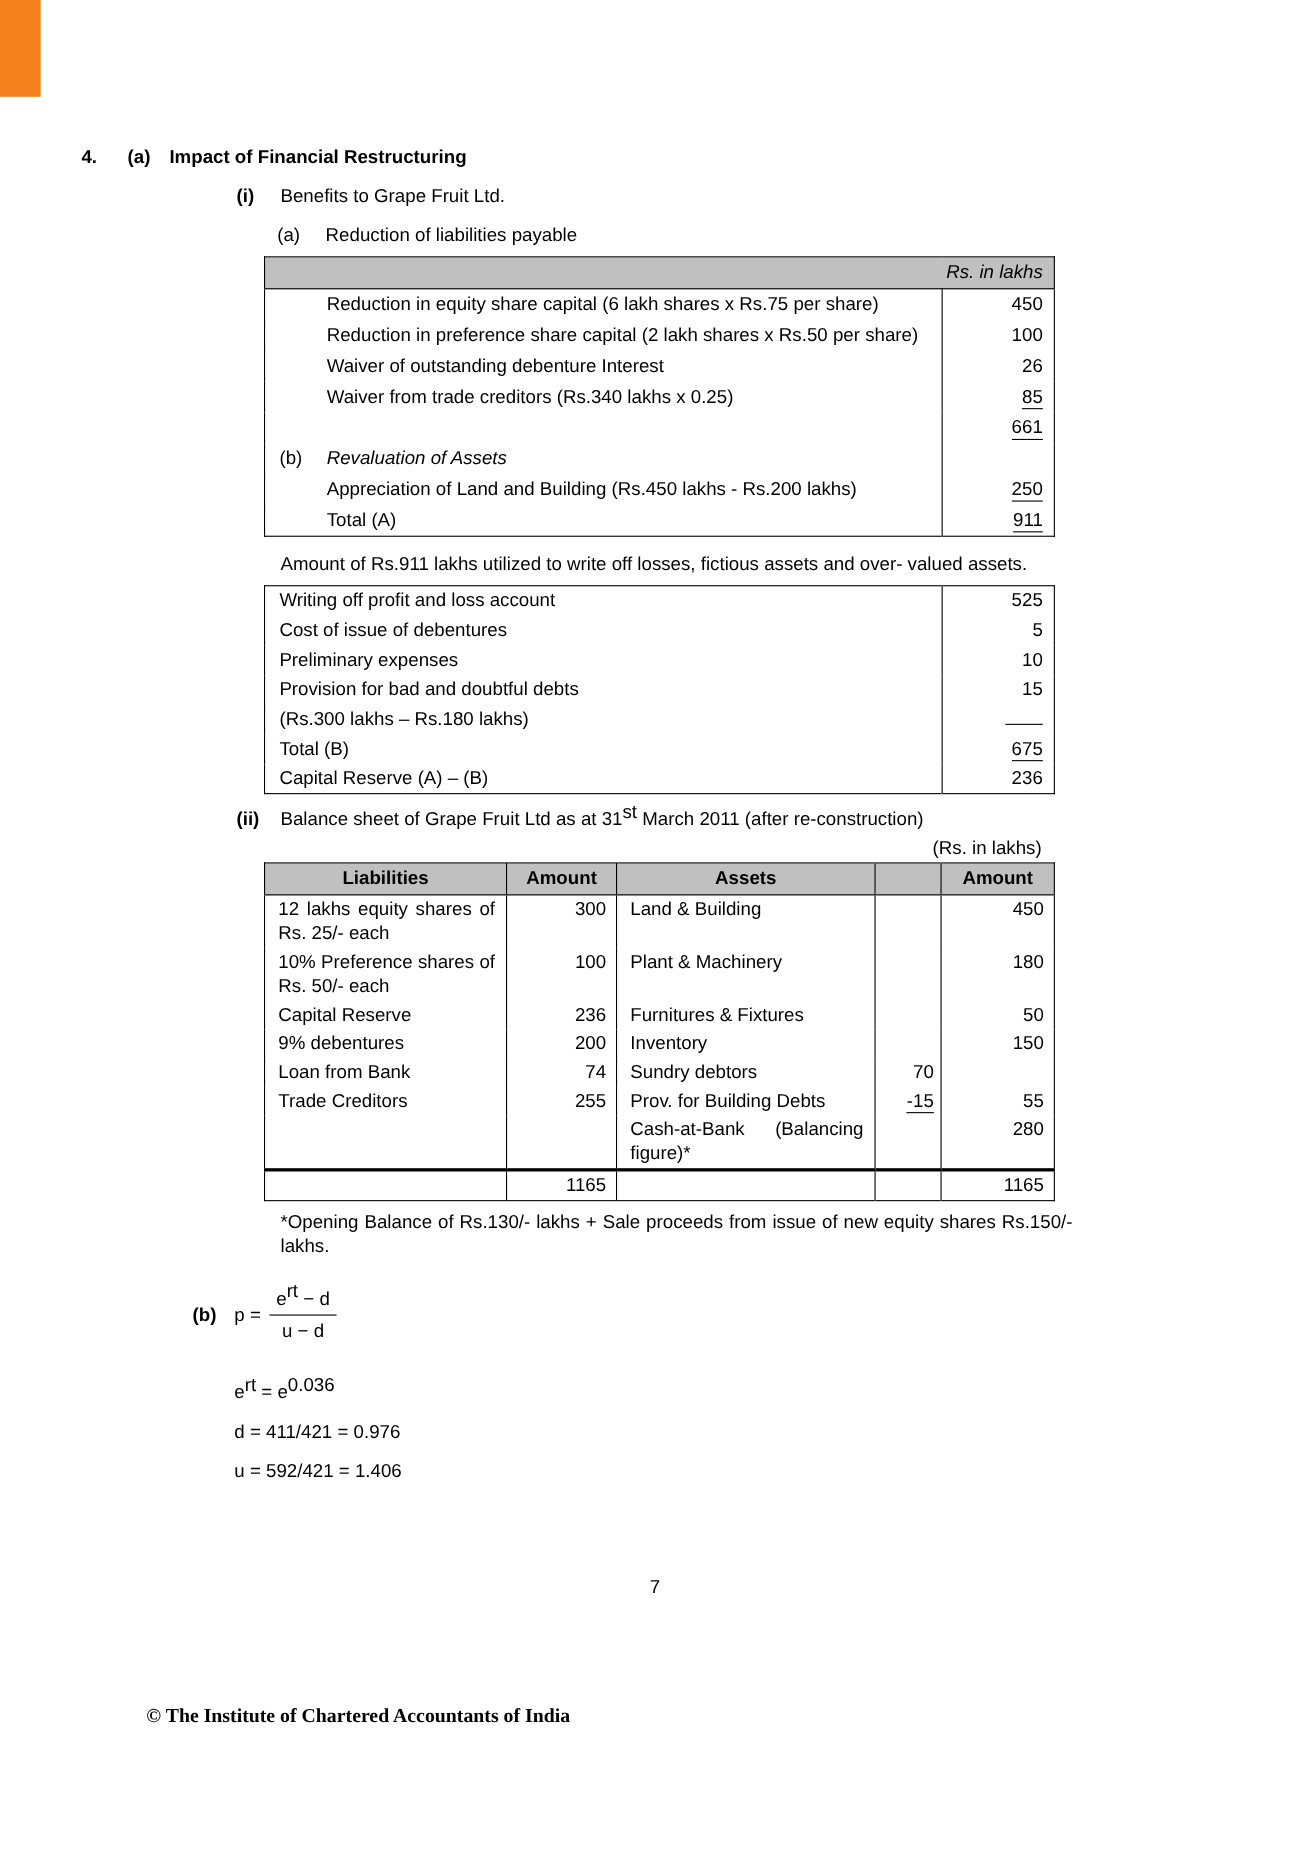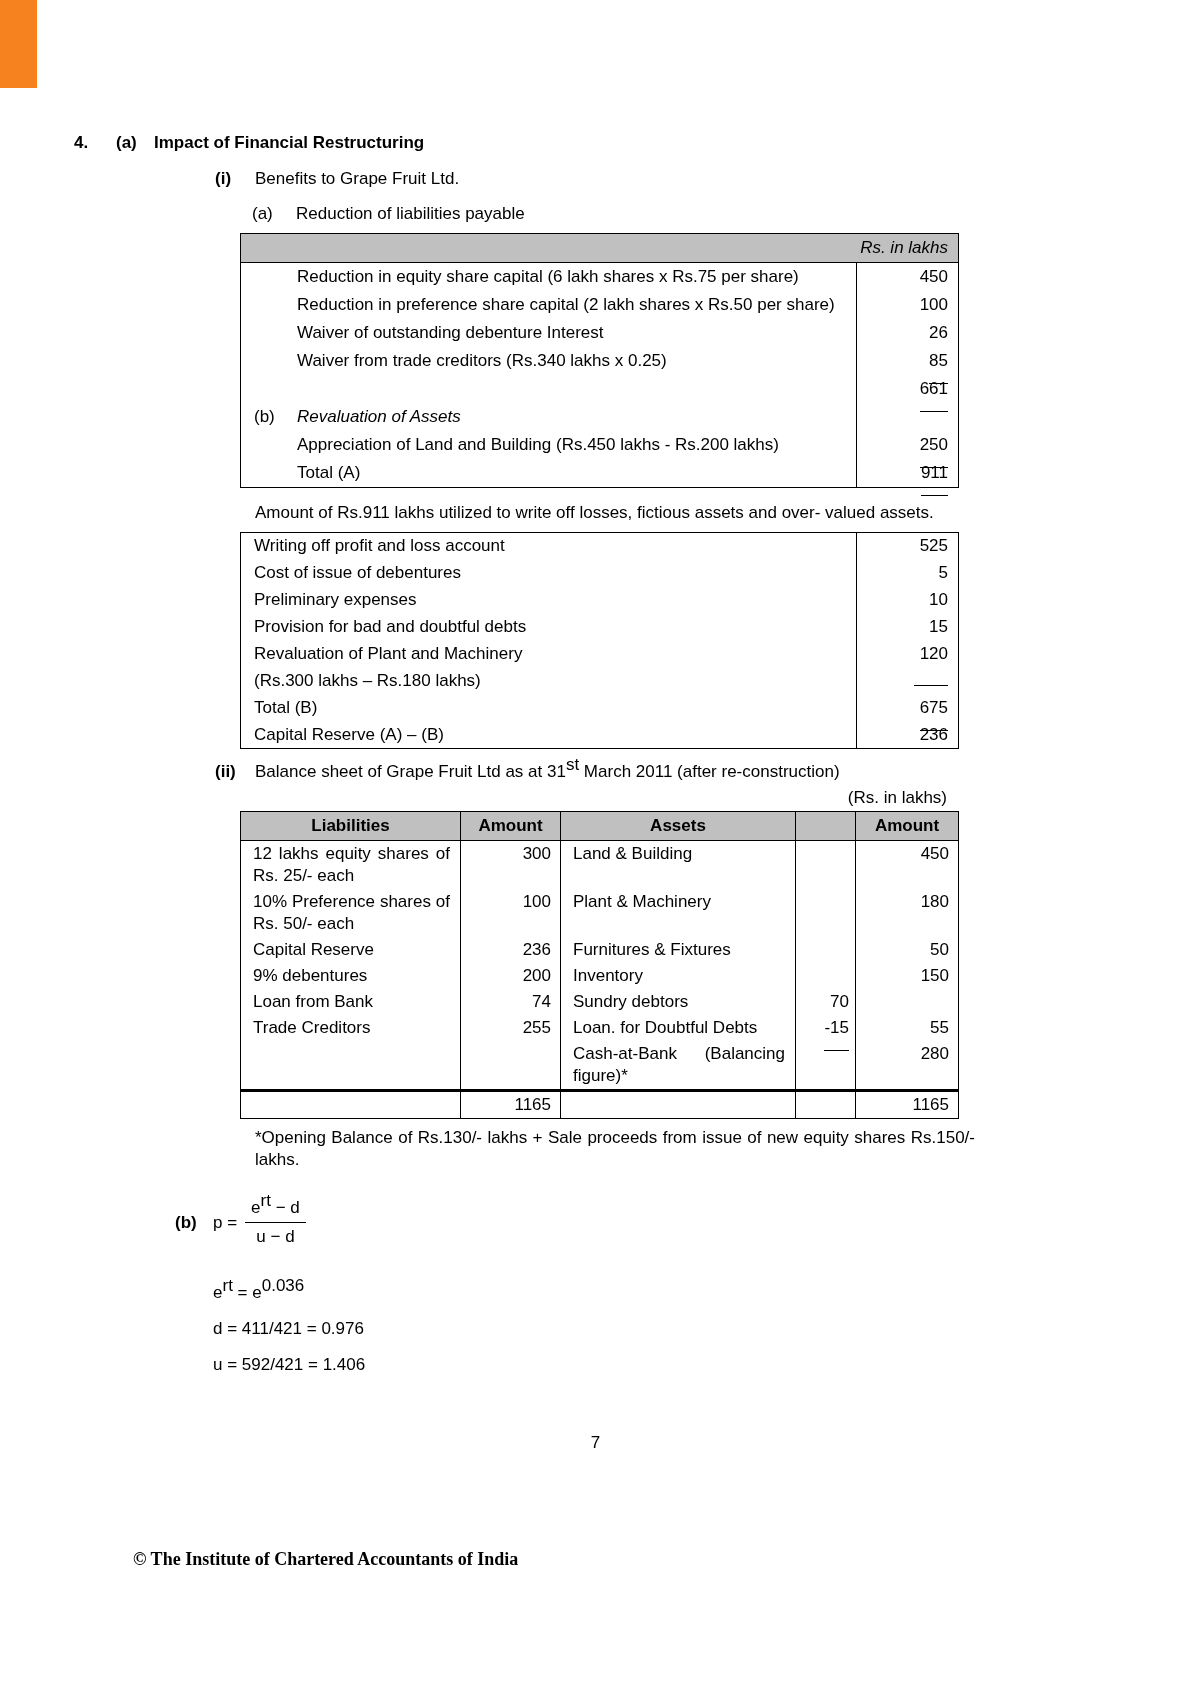--- a/index.html
+++ b/index.html
@@ -34,21 +34,21 @@
   .t1 .marker { display:inline-block; width:43px; }
   .t1 .italic { font-style:italic; }
   .t1 td.val, .t2 td.val { border-left:1px solid #000; text-align:right;
                            padding:3px 10px 3px 4px; }
 
   
   .t2 { margin-top:8px; }
   .t2 td.lbl { padding:2px 8px 2px 13px; white-space:nowrap; height:27px; }
   .t2 td.val { padding-top:2px; padding-bottom:2px; }
 
-  .u { border-bottom:1.5px solid #000; padding-bottom:13px; }
+  .u { border-bottom:1.5px solid #000; padding-bottom:1px; }
   .blank-rule { display:inline-block; width:34px; height:14px; border-bottom:1.5px solid #000; }
 
   .note1 { margin:14px 0 0 255px; }
 
   .bs-title-row { margin:12px 0 0 215px; }
   .bs-title-row .iilabel { display:inline-block; width:40px; font-weight:bold; }
   sup { font-size:17px; line-height:0; }
 
   .units-row { margin:4px 0 0 240px; width:707px; text-align:right; }
 
@@ -160,24 +160,20 @@
       <td class="lbl">Cost of issue of debentures</td>
       <td class="val"><span>5</span></td>
     </tr>
     <tr>
       <td class="lbl">Preliminary expenses</td>
       <td class="val"><span>10</span></td>
     </tr>
     <tr>
       <td class="lbl">Provision for bad and doubtful debts</td>
       <td class="val"><span>15</span></td>
-    </tr>
-    <tr>
-      <td class="lbl">Revaluation of Plant and Machinery</td>
-      <td class="val"><span>120</span></td>
     </tr>
     <tr>
       <td class="lbl">(Rs.300 lakhs – Rs.180 lakhs)</td>
       <td class="val"><span class="blank-rule"></span></td>
     </tr>
     <tr>
       <td class="lbl">Total (B)</td>
       <td class="val"><span class="u">675</span></td>
     </tr>
     <tr>
@@ -240,21 +236,21 @@
     <tr>
       <td class="txt">Loan from Bank</td>
       <td class="num">74</td>
       <td class="txt">Sundry debtors</td>
       <td class="sub">70</td>
       <td class="num"></td>
     </tr>
     <tr>
       <td class="txt">Trade Creditors</td>
       <td class="num">255</td>
-      <td class="txt">Loan. for Doubtful Debts</td>
+      <td class="txt">Prov. for Building Debts</td>
       <td class="sub"><span class="u">-15</span></td>
       <td class="num">55</td>
     </tr>
     <tr>
       <td class="txt"></td>
       <td class="num"></td>
       <td class="txt">Cash-at-Bank (Balancing figure)*</td>
       <td class="sub"></td>
       <td class="num">280</td>
     </tr>

